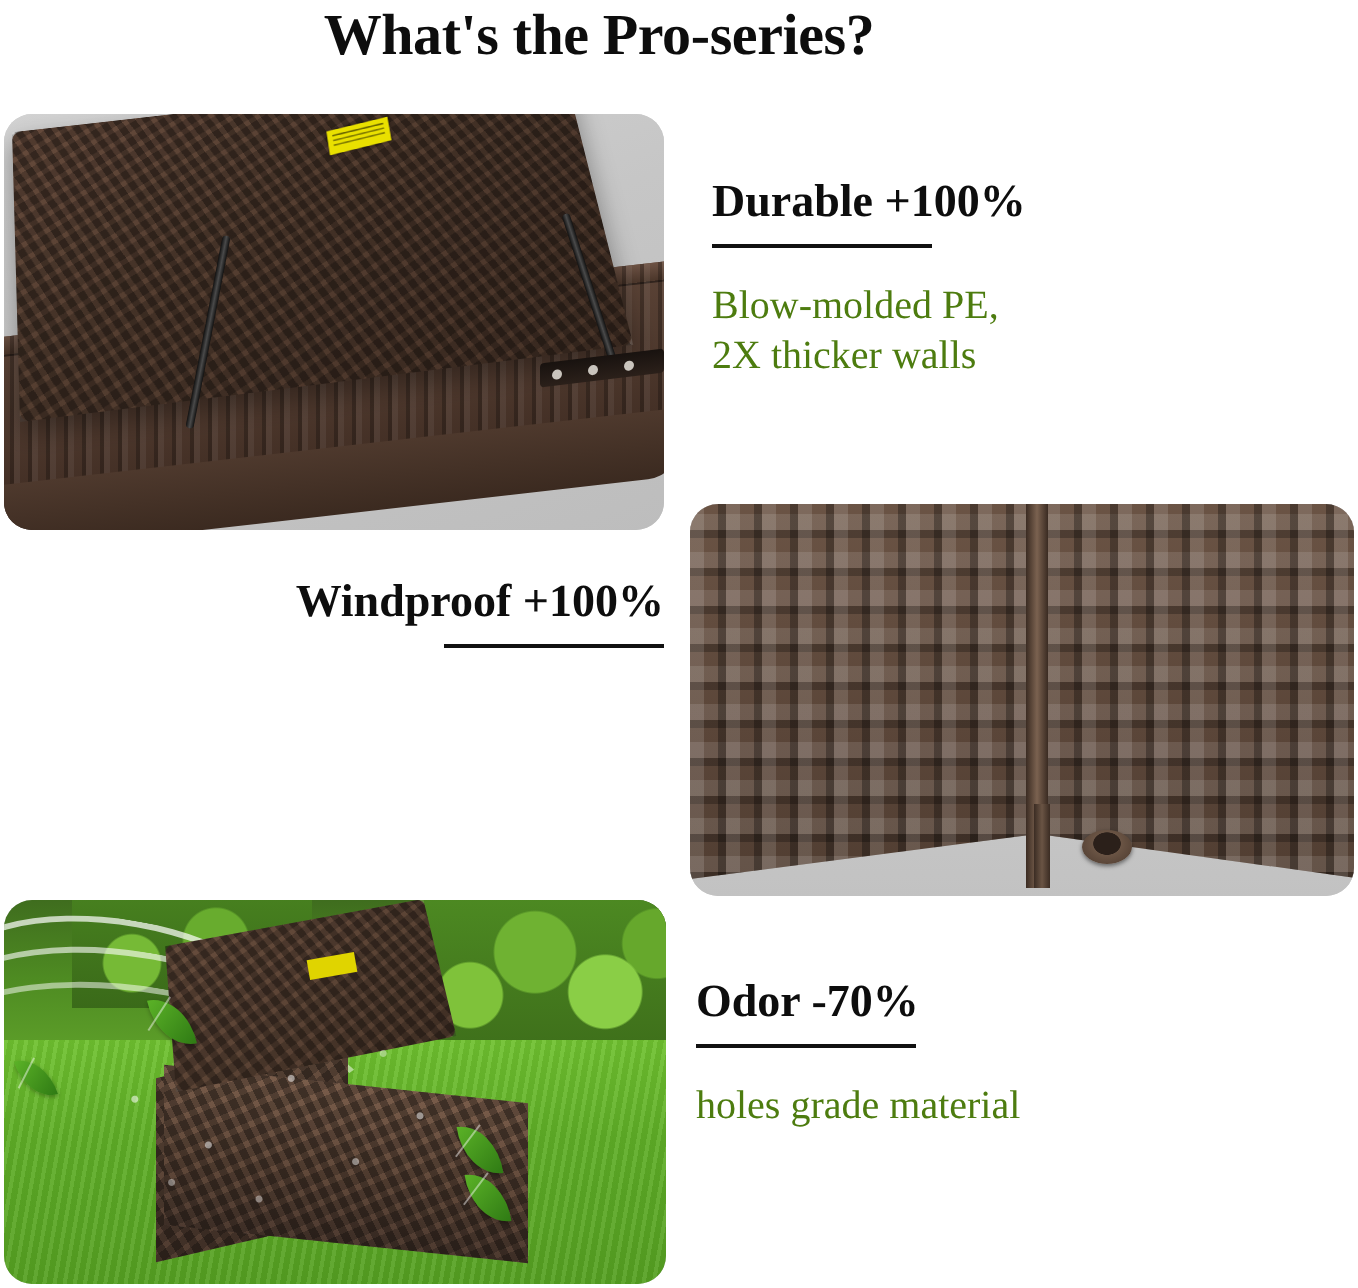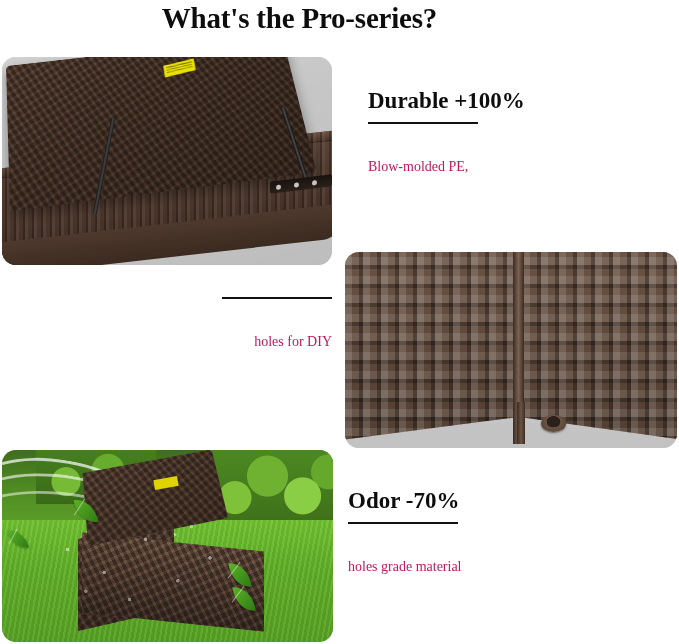--- a/index.html
+++ b/index.html
@@ -50,24 +50,24 @@
     line-height: 1.1;
     font-family: "Liberation Serif", "DejaVu Serif", serif;
   }
   .rule {
     height: 2px;
     background: #111111;
     margin-top: 9px;
     width: 110px;
   }
   .feature-body {
-    margin-top: 30px;
-    font-size: 14px;
+    margin-top: 17px;
+    font-size: 20px;
     line-height: 25px;
-    color: #be185d;
+    color: #4d7c0f;
     font-family: "Liberation Serif", "DejaVu Serif", serif;
   }
   .align-right { text-align: right; }
   .align-right .rule { margin-left: auto; }
 
   
   #photo-open-box { left: 2px; top: 57px; width: 330px; height: 208px; }
   .p1-bg {
     position: absolute; inset: 0;
     background:
@@ -296,32 +296,33 @@
   </div>
   <div class="strut p1-strut-l"></div>
   <div class="strut p1-strut-r"></div>
   <div class="p1-hinge">
     <b style="left:6px"></b>
       <b style="left:24px"></b>
       <b style="left:42px"></b>
   </div>
 </div>
 
-<div class="feature-block" id="feature-durable" style="left:368px; top:88px; width:310px;">
+<div class="feature-block" id="feature-durable" style="left:356px; top:88px; width:310px;">
   <div class="feature-head">Durable +100%</div>
   <div class="rule"></div>
   <div class="feature-body">
     <div>Blow-molded PE,</div>
+    <div>2X thicker walls</div>
   </div>
 </div>
 
 <div class="feature-block align-right" id="feature-windproof" style="left:20px; top:288px; width:312px;">
+  <div class="feature-head">Windproof +100%</div>
   <div class="rule"></div>
   <div class="feature-body">
-    <div>holes for DIY</div>
   </div>
 </div>
 
 <div class="photo" id="photo-wicker-corner">
   <div class="p2-bg"></div>
   <div class="p2-face p2-left">
     <div class="weave2"></div>
   </div>
   <div class="p2-face p2-right">
     <div class="weave2"></div>

